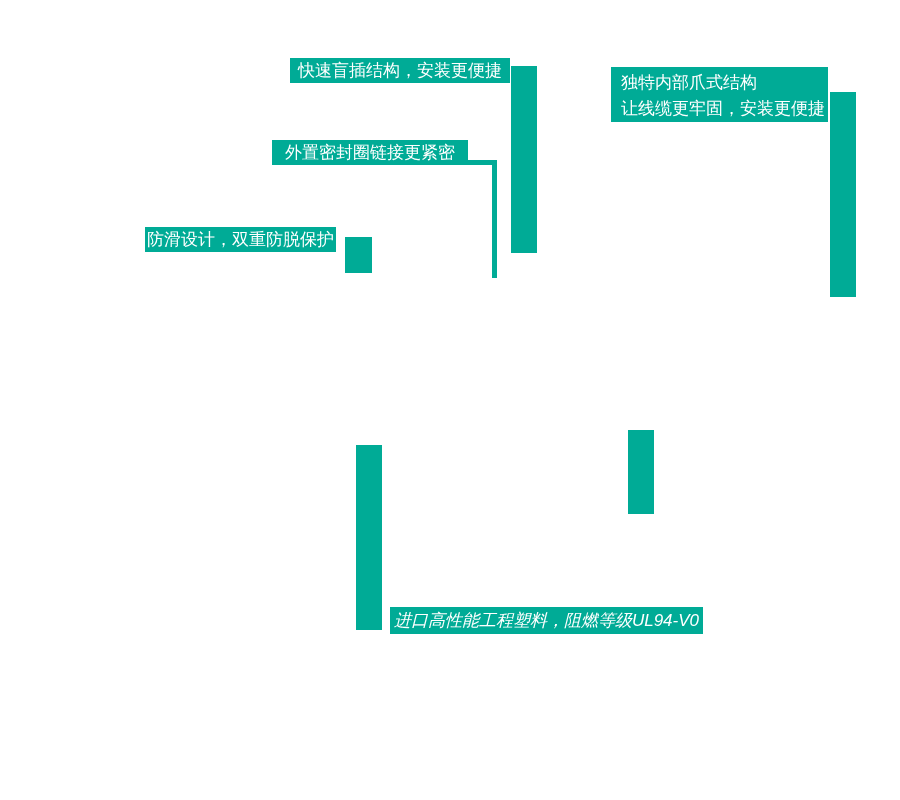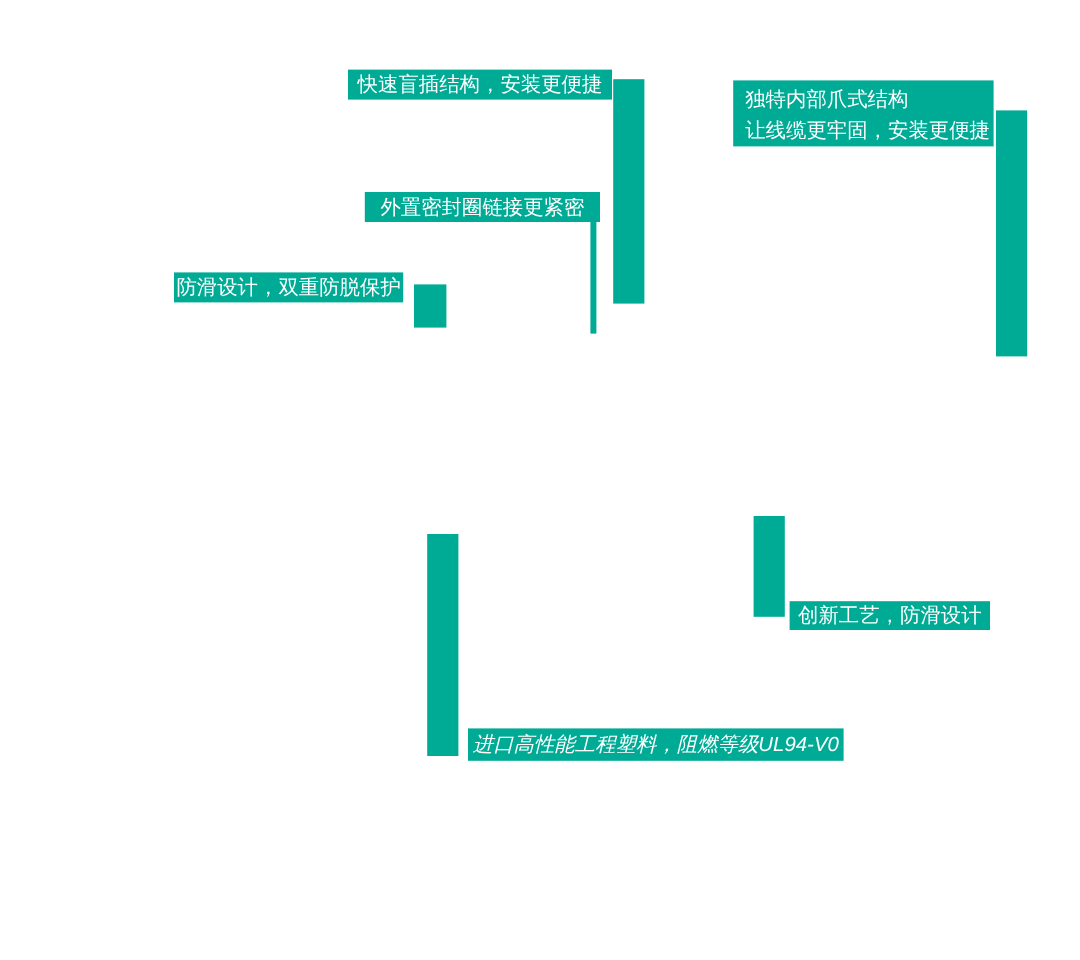--- a/index.html
+++ b/index.html
@@ -33,21 +33,21 @@
     background:var(--accent);
   }
   
   .lbl-blind-insert{left:290px;top:58px;width:220px;height:25px;line-height:25px;}
   .bar-blind-insert{left:511px;top:66px;width:26px;height:187px;}
   
   .lbl-claw{left:611px;top:67px;width:217px;height:55px;text-align:left;padding:3px 0 0 10px;line-height:26px;}
   .lbl-claw .line{display:block;}
   .bar-claw{left:830px;top:92px;width:26px;height:205px;}
   
-  .lbl-seal{left:272px;top:160px;width:196px;height:25px;line-height:25px;margin-left:32px;}
+  .lbl-seal{left:272px;top:140px;width:196px;height:25px;line-height:25px;}
   .conn-h{left:468px;top:160px;width:29px;height:5px;}
   .conn-v{left:492px;top:160px;width:5px;height:118px;}
   
   .lbl-lock{left:145px;top:227px;width:191px;height:25px;line-height:25px;}
   .bar-lock{left:345px;top:237px;width:27px;height:36px;}
   
   .bar-antislip{left:628px;top:430px;width:26px;height:84px;}
   .lbl-antislip{left:658px;top:501px;width:167px;height:24px;line-height:24px;}
   
   .bar-material{left:356px;top:445px;width:26px;height:185px;}
@@ -68,18 +68,17 @@
   <div class="bar bar-claw"></div>
 
   <div class="callout-label lbl-seal">外置密封圈链接更紧密</div>
   <div class="bar conn-h"></div>
   <div class="bar conn-v"></div>
 
   <div class="callout-label lbl-lock">防滑设计，双重防脱保护</div>
   <div class="bar bar-lock"></div>
 
   <div class="bar bar-antislip"></div>
-  <div class="callout-label lbl-antislip">创新工艺，防滑设计</div>
 
   <div class="bar bar-material"></div>
   <div class="callout-label lbl-material">进口高性能工程塑料，阻燃等级UL94-V0</div>
 
 </div>
 
 </body></html>

